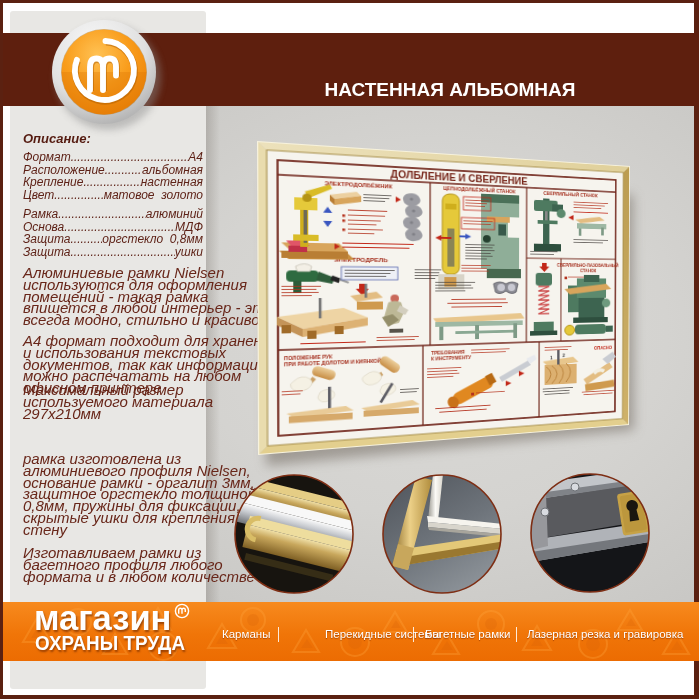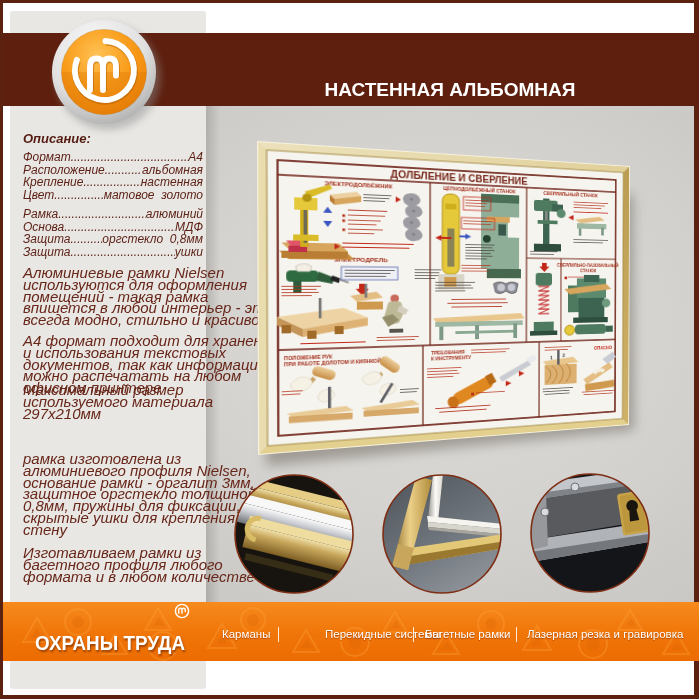--- a/index.html
+++ b/index.html
@@ -614,20 +614,21 @@
 <div id="menu">
 <span class="mi" style="left:16px;">Карманы</span>
 <span class="sep" style="left:72px;"></span>
 <span class="mi" style="left:83px;padding-left:36px;">Перекидные системы</span>
 <span class="sep" style="left:207px;"></span>
 <span class="mi" style="left:219px;">Багетные рамки</span>
 <span class="sep" style="left:310px;"></span>
 <span class="mi" style="left:321px;">Лазерная резка и гравировка</span>
 </div>
 <div id="mlogo2">
+<div id="mag1">магазин</div>
 <div id="mag2">ОХРАНЫ ТРУДА</div>
 <svg width="16" height="16" viewBox="0 0 34 34" style="position:absolute;left:140px;top:0px;">
 <circle cx="17" cy="17" r="14" fill="none" stroke="#fff" stroke-width="3"></circle>
 <path d="M10,23 l0,-8 q0,-4 3.5,-4 q3.5,0 3.5,4 m0,8 l0,-8 q0,-4 3.5,-4 q3.5,0 3.5,4 l0,4" fill="none" stroke="#fff" stroke-width="3"></path>
 </svg>
 </div>
 
 <svg id="toplogo" width="130" height="130" viewBox="0 0 130 130" style="position:absolute;left:39px;top:7px;">
 <defs>
 <radialGradient id="lg-ring" cx="0.4" cy="0.25" r="0.9">

